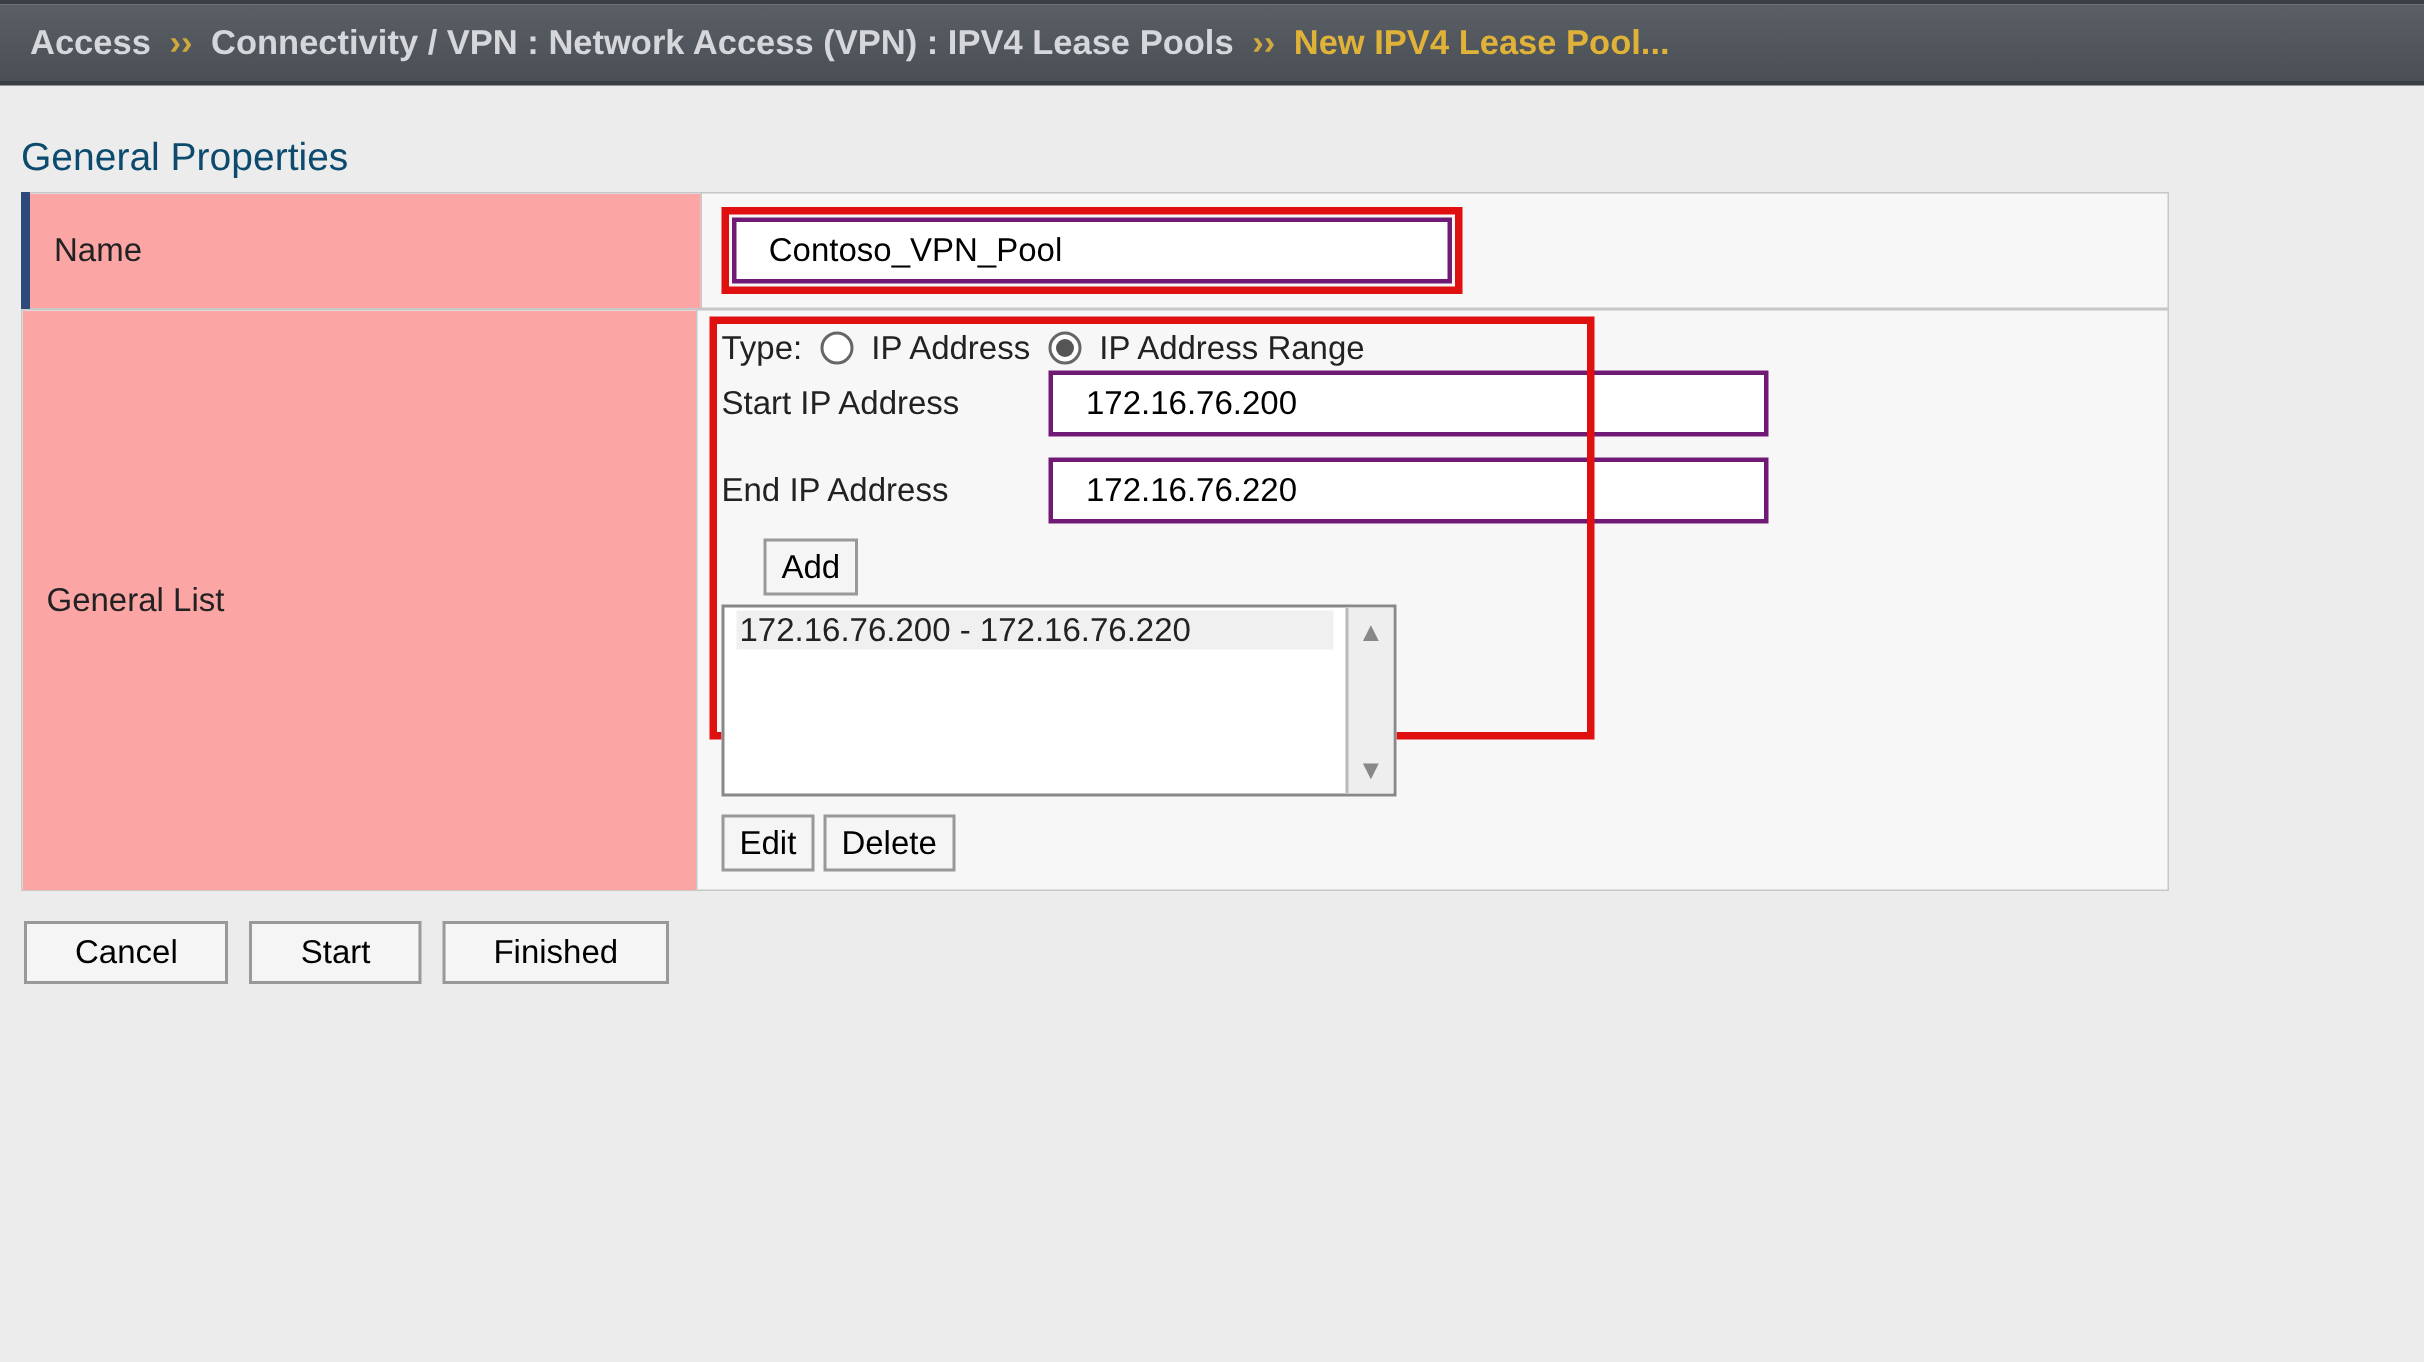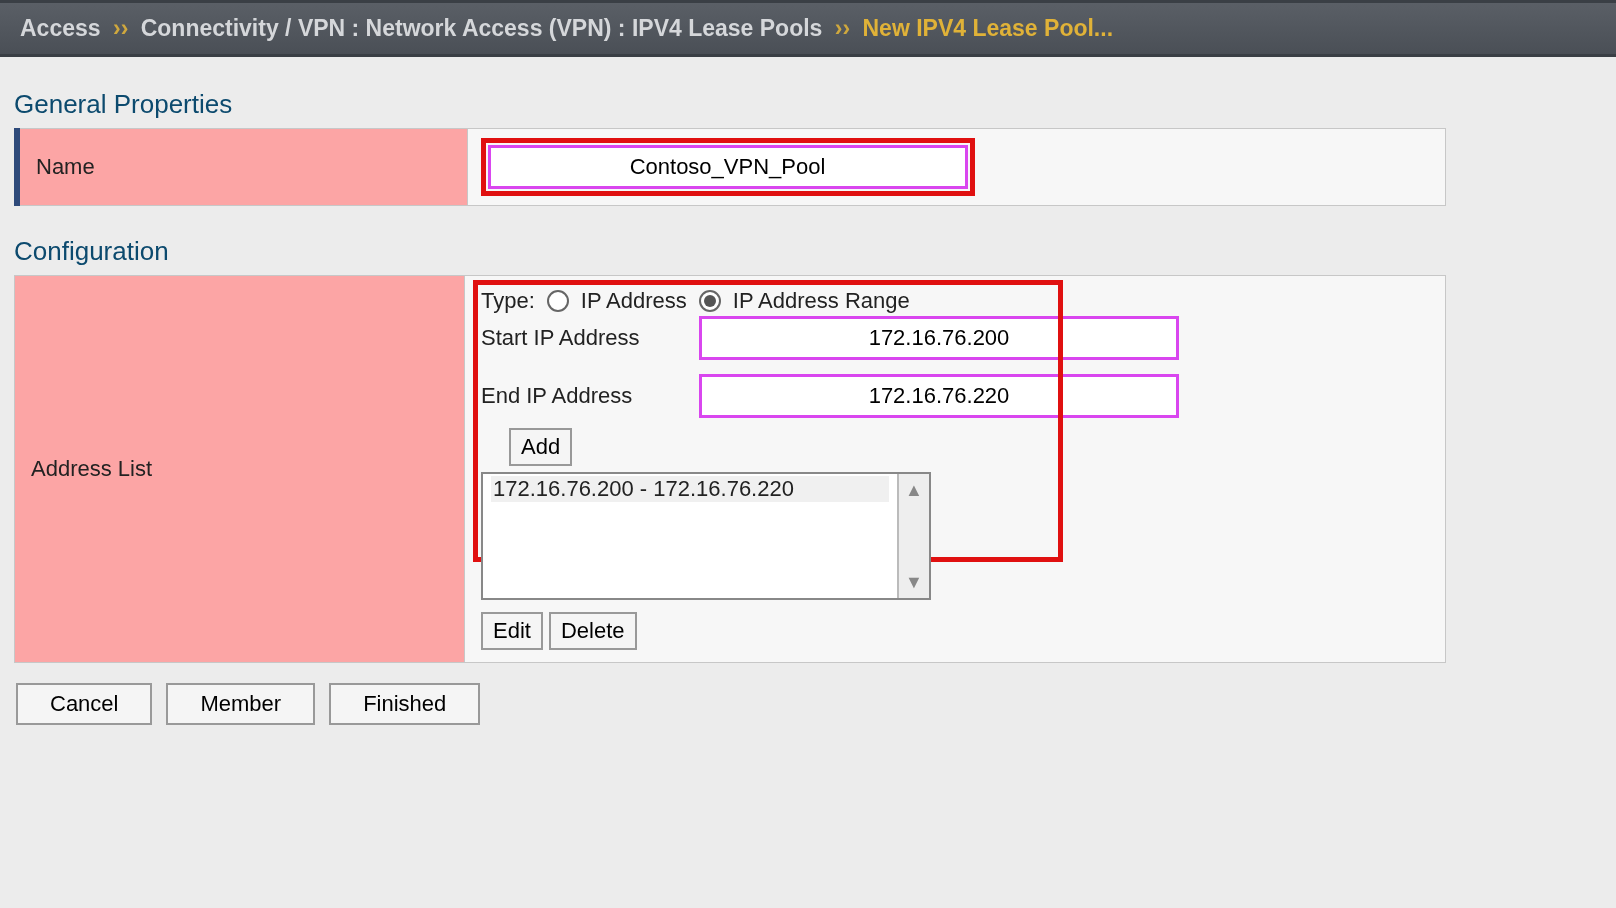--- a/index.html
+++ b/index.html
@@ -62,26 +62,25 @@
   .hl-red {
     outline: 5px solid #e01010;
     outline-offset: -2px;
     display: inline-block;
     padding: 4px;
     background: transparent;
   }
 
   
   input[type="text"] {
-    border: 3px solid #d946ef;
-    padding: 6px 10px;
+    border: 3px solid #701a75;
+    padding: 6px 22px;
     font-size: 22px;
     background: #fff;
     min-width: 480px;
-    text-align: center;
   }
 
   .radio {
     display: inline-block;
     width: 22px; height: 22px;
     border: 2px solid #666;
     border-radius: 50%;
     vertical-align: middle;
     margin: 0 4px;
     position: relative;
@@ -164,25 +163,24 @@
       <td class="label-cell">Name</td>
       <td class="value-cell">
         <span class="hl-red">
           <input type="text" value="Contoso_VPN_Pool" style="">
         </span>
       </td>
     </tr>
   </tbody>
     </table>
 
-  <div class="section-header" style="margin-top:30px;">Configuration</div>
   <table class="prop-table">
     <tbody>
         <tr>
-      <td class="label-cell" style="border-left:1px solid #c7c7c7; vertical-align: middle;">Address List</td>
+      <td class="label-cell" style="border-left:1px solid #c7c7c7; vertical-align: middle;">General List</td>
       <td class="value-cell">
         <div class="config-layout">
           <div style="position:relative;">
             <div style="position:absolute;top:-8px;left:-8px;width:590px;height:282px;border:5px solid #e01010;pointer-events:none;"></div>
 
             <div class="config-row">
               <span class="lbl" style="min-width:auto;">Type:</span>
               <span class="radio"></span>
               <span>IP Address</span>
               <span class="radio checked"></span>
@@ -219,17 +217,17 @@
             <button class="btn small">Delete</button>
           </div>
         </div>
       </td>
     </tr>
   </tbody>
     </table>
 
   <div class="bottom-buttons">
     <button class="btn">Cancel</button>
-    <button class="btn">Member</button>
+    <button class="btn">Start</button>
     <button class="btn">Finished</button>
   </div>
 
 </div>
 
 </body></html>

